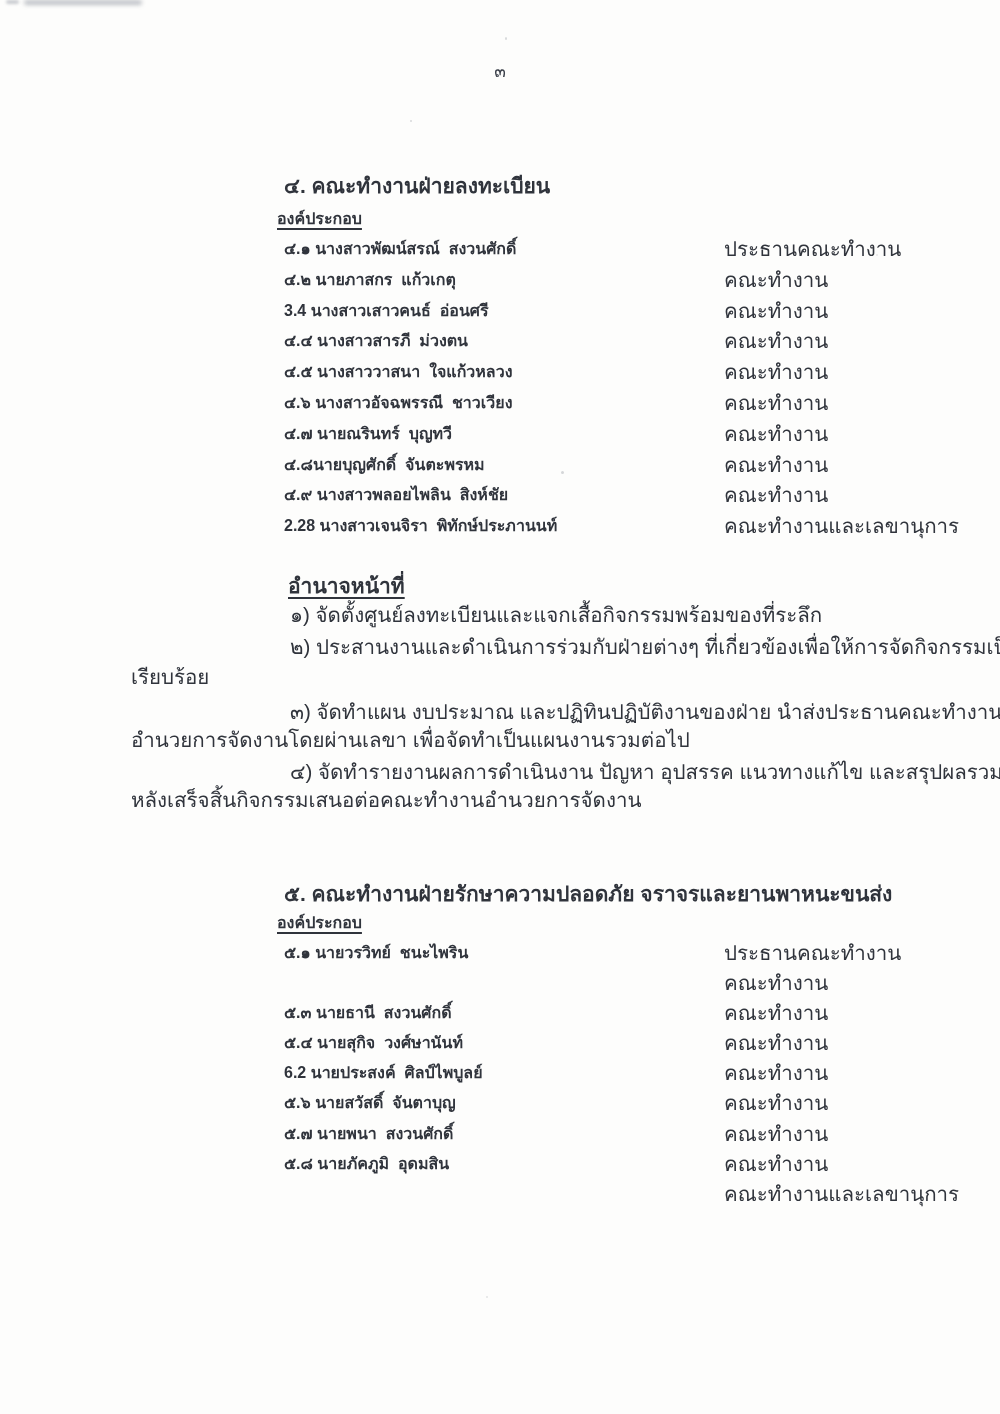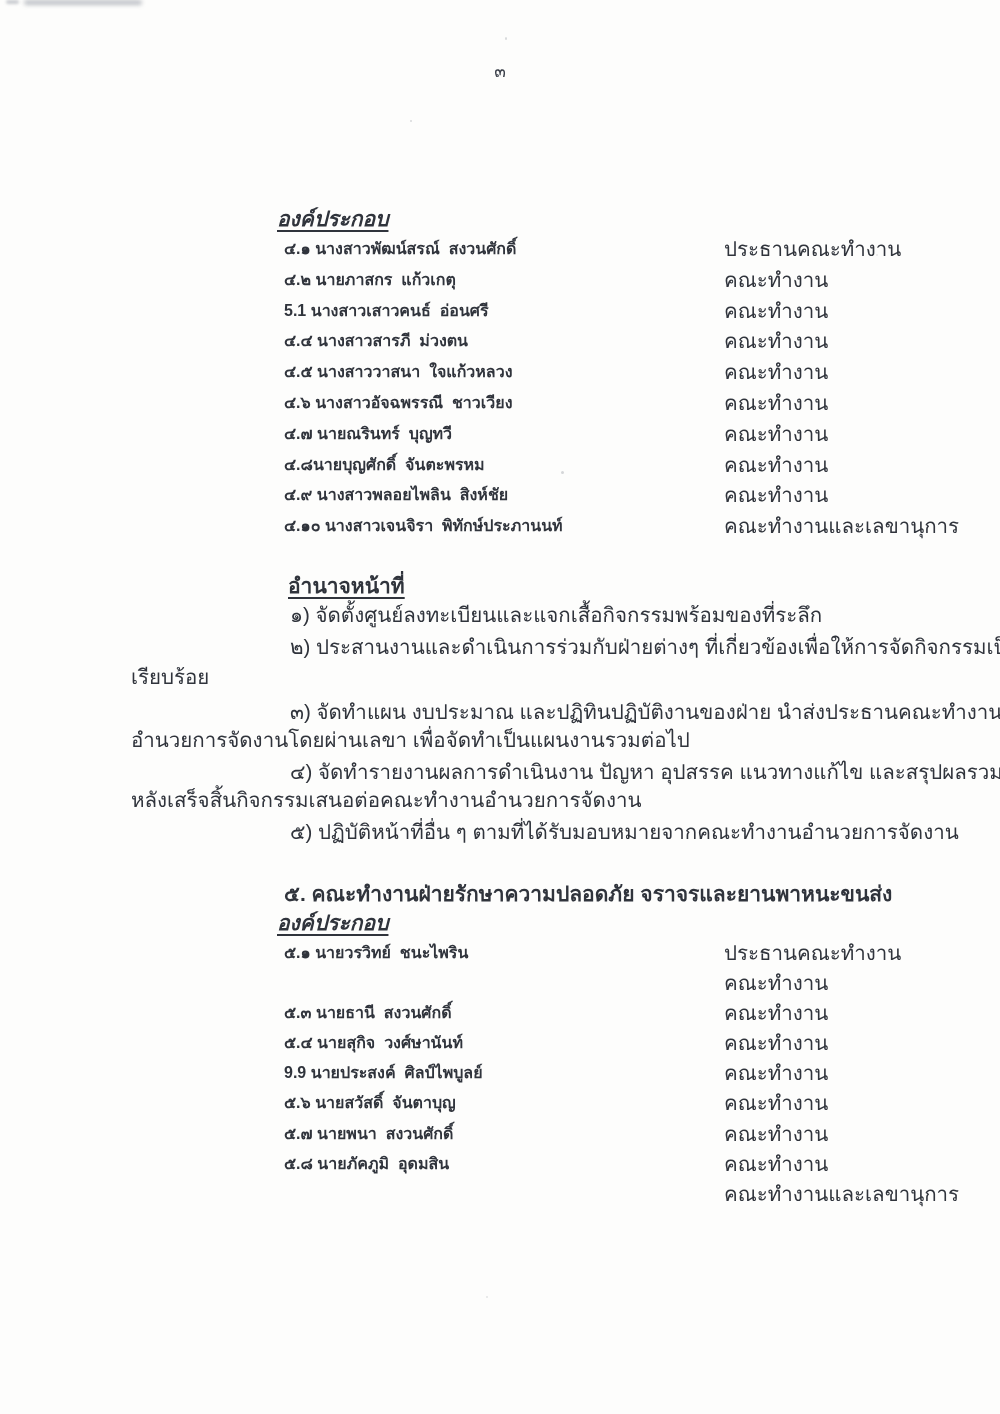--- a/index.html
+++ b/index.html
@@ -7,22 +7,22 @@
     position:relative;width:1000px;height:1414px;margin:0;
     background:#fdfdfc;overflow:hidden;
     font-family:"Liberation Sans","DejaVu Sans",sans-serif;
     color:#30343c;
   }
   .abs{position:absolute;}
   
   .pagenum{top:57px;left:0;width:100%;text-align:center;font-size:17px;color:#3a3f49;}
   
   .sec-title{left:284px;font-weight:700;font-size:21px;line-height:31px;white-space:pre;}
-  .sub{left:277px;font-weight:700;font-size:21px;line-height:31px;
-       text-decoration:underline;text-underline-offset:4px;text-decoration-thickness:1.5px;font-style:italic;}
+  .sub{left:277px;font-weight:700;font-size:16px;line-height:31px;
+       text-decoration:underline;text-underline-offset:4px;text-decoration-thickness:1.5px;}
   
   .members{left:0;width:100%;}
   .mrow{position:relative;}
   .members-s4 .mrow{height:30.8px;line-height:30.8px;}
   .members-s5 .mrow{height:30.1px;line-height:30.1px;text-align:center;}
   .mname{position:absolute;left:284px;font-size:16px;white-space:pre;font-weight:bold;}
   .mrole{position:absolute;left:724px;font-size:20.5px;white-space:pre;}
   
   .duty-heading{left:288px;top:570px;font-weight:700;font-size:21px;line-height:31px;
        text-decoration:underline;text-underline-offset:4px;text-decoration-thickness:1.5px;text-align:center;}
@@ -51,33 +51,34 @@
   <div class="abs smudge1"></div>
   <div class="abs smudge2"></div>
   <div class="abs speck sp1"></div>
   <div class="abs speck sp2"></div>
   <div class="abs speck sp3"></div>
   <div class="abs speck sp4"></div>
   <div class="abs speck sp5"></div>
 
   <div class="abs pagenum">๓</div>
 
+  <div class="abs sec-title" style="top:170px">๔. คณะทำงานฝ่ายลงทะเบียน</div>
   <div class="abs sub" style="top:203px">องค์ประกอบ</div>
 
   <div class="abs members members-s4" style="top:234px">
     <div class="mrow">
       <span class="mname">๔.๑ นางสาวพัฒน์สรณ์  สงวนศักดิ์</span>
       <span class="mrole">ประธานคณะทำงาน</span>
     </div>
     <div class="mrow">
       <span class="mname">๔.๒ นายภาสกร  แก้วเกตุ</span>
       <span class="mrole">คณะทำงาน</span>
     </div>
     <div class="mrow">
-      <span class="mname">5.1 นางสาวเสาวคนธ์  อ่อนศรี</span>
+      <span class="mname">3.4 นางสาวเสาวคนธ์  อ่อนศรี</span>
       <span class="mrole">คณะทำงาน</span>
     </div>
     <div class="mrow">
       <span class="mname">๔.๔ นางสาวสารภี  ม่วงตน</span>
       <span class="mrole">คณะทำงาน</span>
     </div>
     <div class="mrow">
       <span class="mname">๔.๕ นางสาววาสนา  ใจแก้วหลวง</span>
       <span class="mrole">คณะทำงาน</span>
     </div>
@@ -91,34 +92,33 @@
     </div>
     <div class="mrow">
       <span class="mname">๔.๘นายบุญศักดิ์  จันตะพรหม</span>
       <span class="mrole">คณะทำงาน</span>
     </div>
     <div class="mrow">
       <span class="mname">๔.๙ นางสาวพลอยไพลิน  สิงห์ชัย</span>
       <span class="mrole">คณะทำงาน</span>
     </div>
     <div class="mrow">
-      <span class="mname">๔.๑๐ นางสาวเจนจิรา  พิทักษ์ประภานนท์</span>
+      <span class="mname">2.28 นางสาวเจนจิรา  พิทักษ์ประภานนท์</span>
       <span class="mrole">คณะทำงานและเลขานุการ</span>
     </div>
   </div>
 
   <div class="abs duty-heading">อำนาจหน้าที่</div>
   <div class="abs dline first d1">๑) จัดตั้งศูนย์ลงทะเบียนและแจกเสื้อกิจกรรมพร้อมของที่ระลึก</div>
   <div class="abs dline first d2">๒) ประสานงานและดำเนินการร่วมกับฝ่ายต่างๆ ที่เกี่ยวข้องเพื่อให้การจัดกิจกรรมเป็นไปด้วยความ</div>
   <div class="abs dline cont  d3">เรียบร้อย</div>
   <div class="abs dline first d4">๓) จัดทำแผน งบประมาณ และปฏิทินปฏิบัติงานของฝ่าย นำส่งประธานคณะทำงาน</div>
   <div class="abs dline cont  d5">อำนวยการจัดงานโดยผ่านเลขา เพื่อจัดทำเป็นแผนงานรวมต่อไป</div>
   <div class="abs dline first d6">๔) จัดทำรายงานผลการดำเนินงาน ปัญหา อุปสรรค แนวทางแก้ไข และสรุปผลรวม</div>
   <div class="abs dline cont  d7">หลังเสร็จสิ้นกิจกรรมเสนอต่อคณะทำงานอำนวยการจัดงาน</div>
-  <div class="abs dline first d8">๕) ปฏิบัติหน้าที่อื่น ๆ ตามที่ได้รับมอบหมายจากคณะทำงานอำนวยการจัดงาน</div>
 
   <div class="abs sec-title" style="top:878px">๕. คณะทำงานฝ่ายรักษาความปลอดภัย จราจรและยานพาหนะขนส่ง</div>
   <div class="abs sub" style="top:907px">องค์ประกอบ</div>
 
   <div class="abs members members-s5" style="top:938px">
     <div class="mrow">
       <span class="mname">๕.๑ นายวรวิทย์  ชนะไพริน</span>
       <span class="mrole">ประธานคณะทำงาน</span>
     </div>
     <div class="mrow">
@@ -126,21 +126,21 @@
     </div>
     <div class="mrow">
       <span class="mname">๕.๓ นายธานี  สงวนศักดิ์</span>
       <span class="mrole">คณะทำงาน</span>
     </div>
     <div class="mrow">
       <span class="mname">๕.๔ นายสุกิจ  วงศ์ษานันท์</span>
       <span class="mrole">คณะทำงาน</span>
     </div>
     <div class="mrow">
-      <span class="mname">9.9 นายประสงค์  ศิลป์ไพบูลย์</span>
+      <span class="mname">6.2 นายประสงค์  ศิลป์ไพบูลย์</span>
       <span class="mrole">คณะทำงาน</span>
     </div>
     <div class="mrow">
       <span class="mname">๕.๖ นายสวัสดิ์  จันตาบุญ</span>
       <span class="mrole">คณะทำงาน</span>
     </div>
     <div class="mrow">
       <span class="mname">๕.๗ นายพนา  สงวนศักดิ์</span>
       <span class="mrole">คณะทำงาน</span>
     </div>

